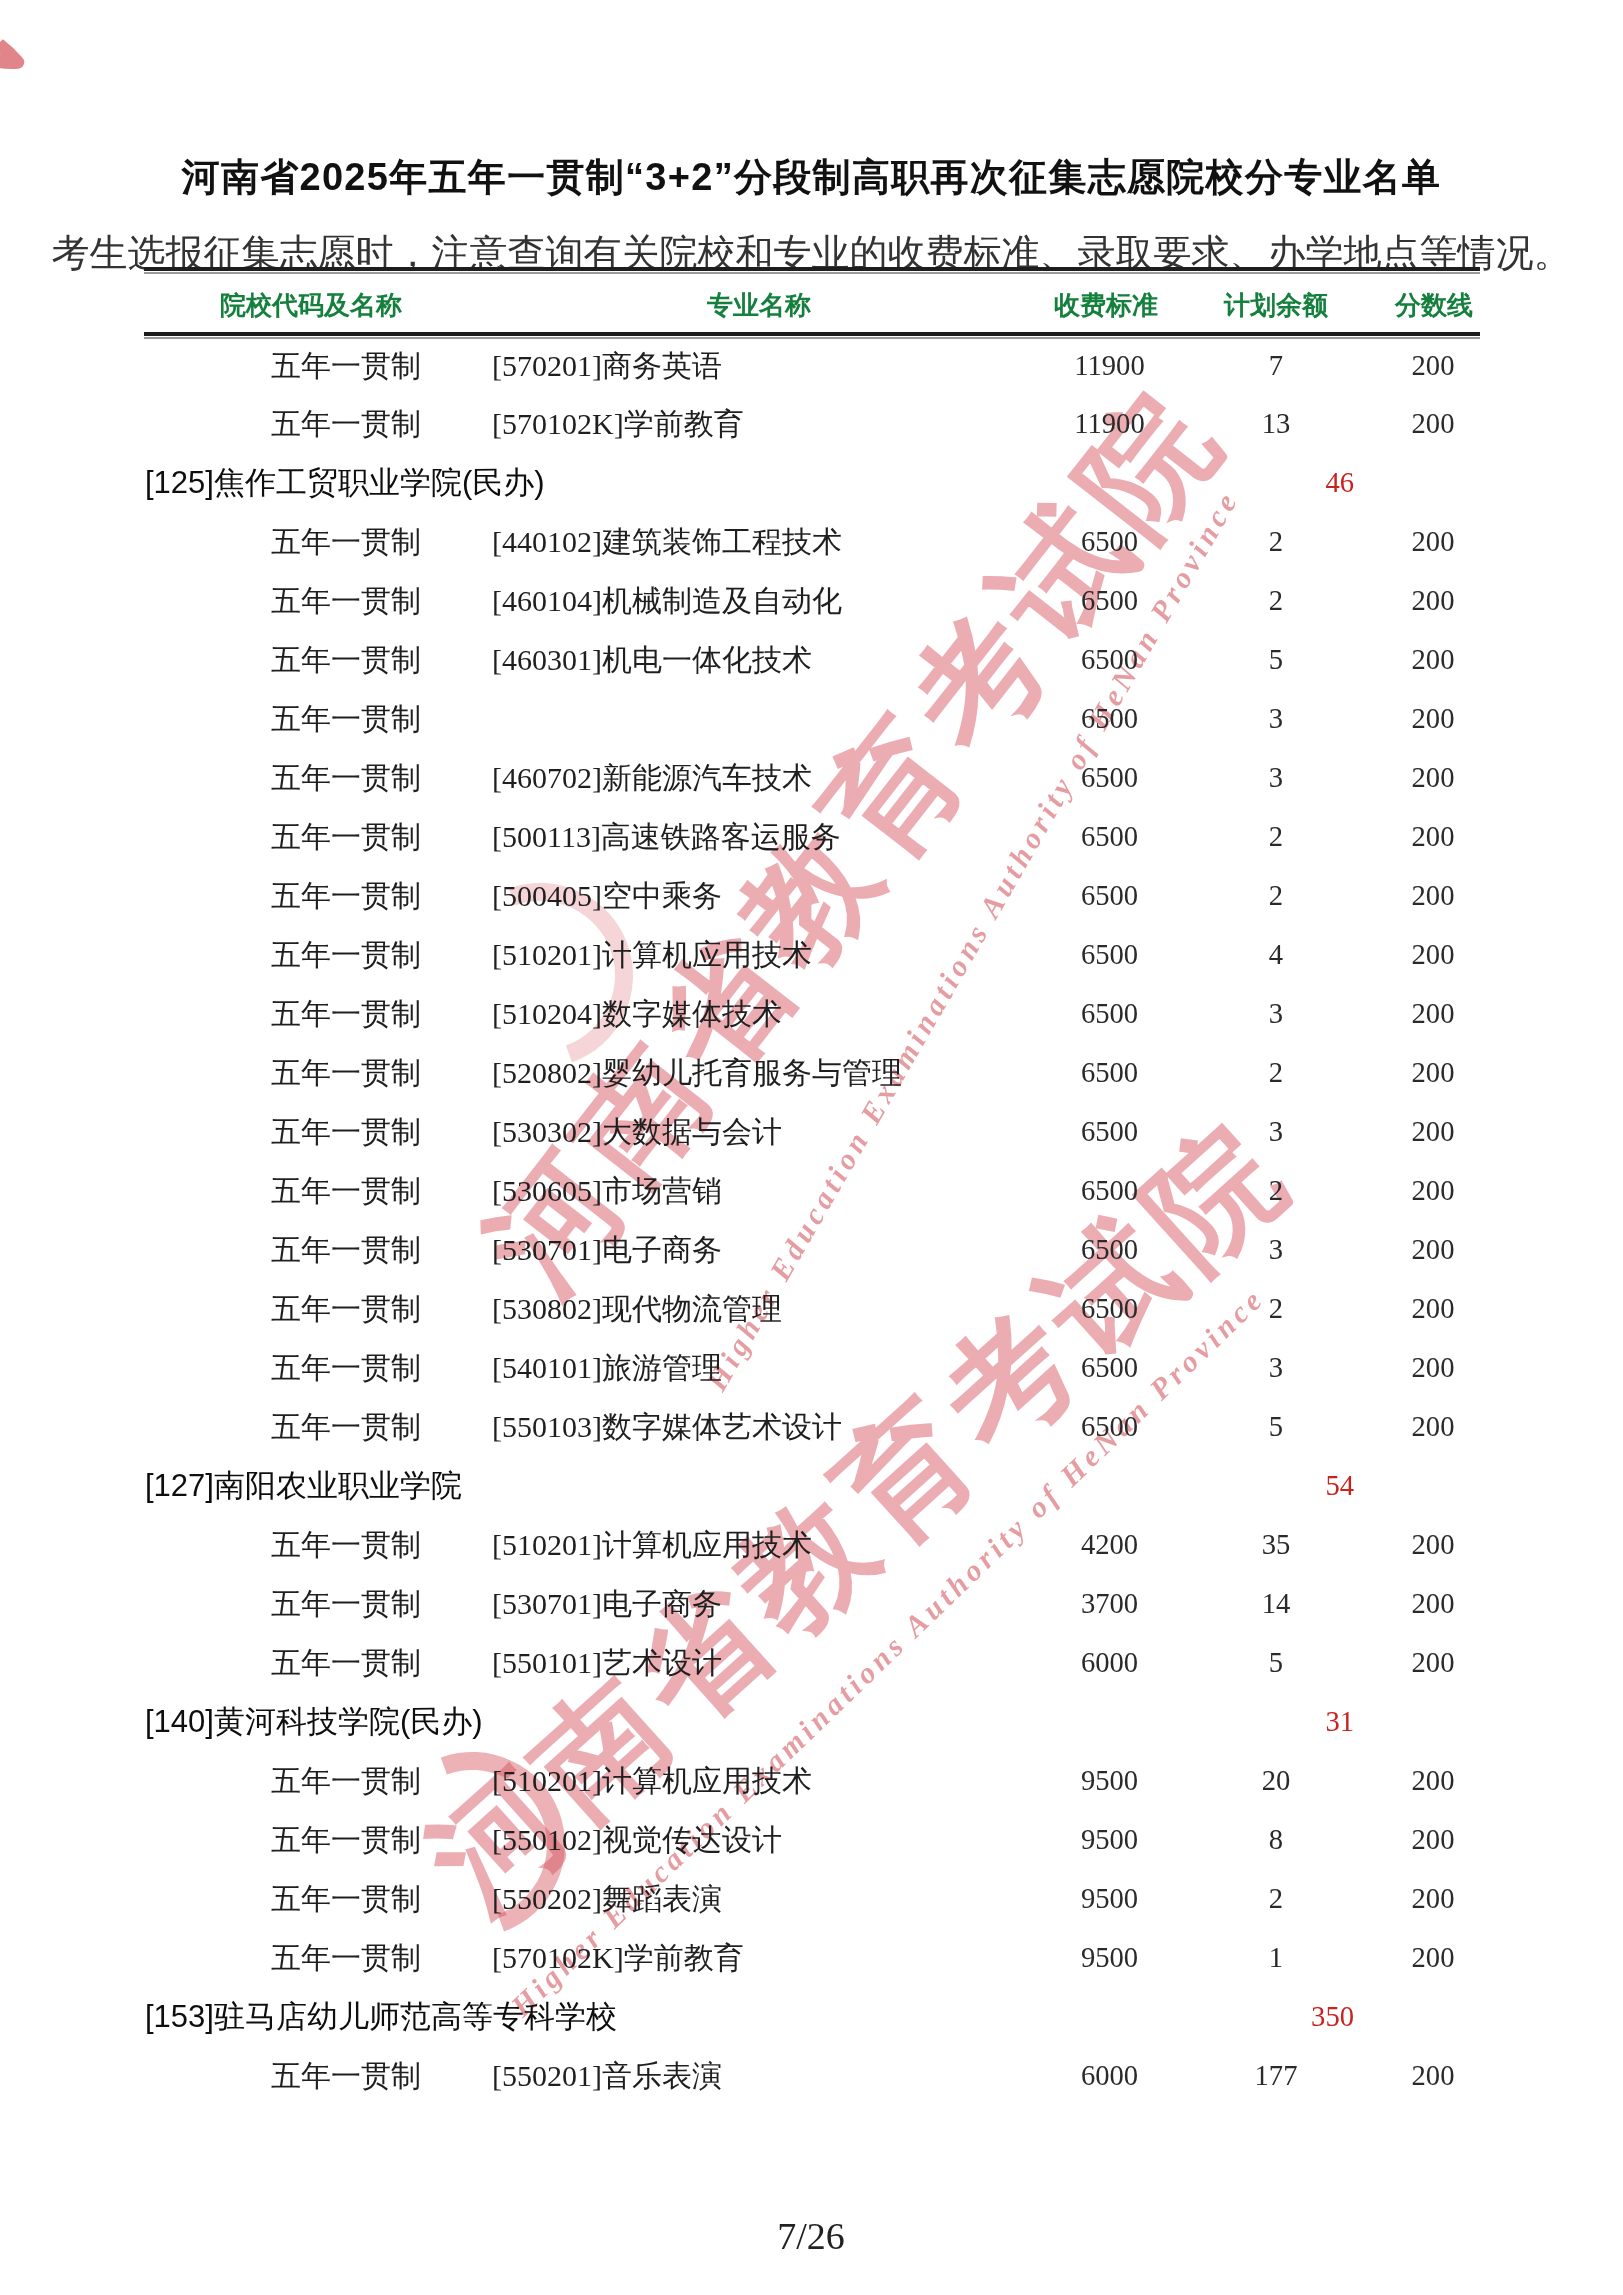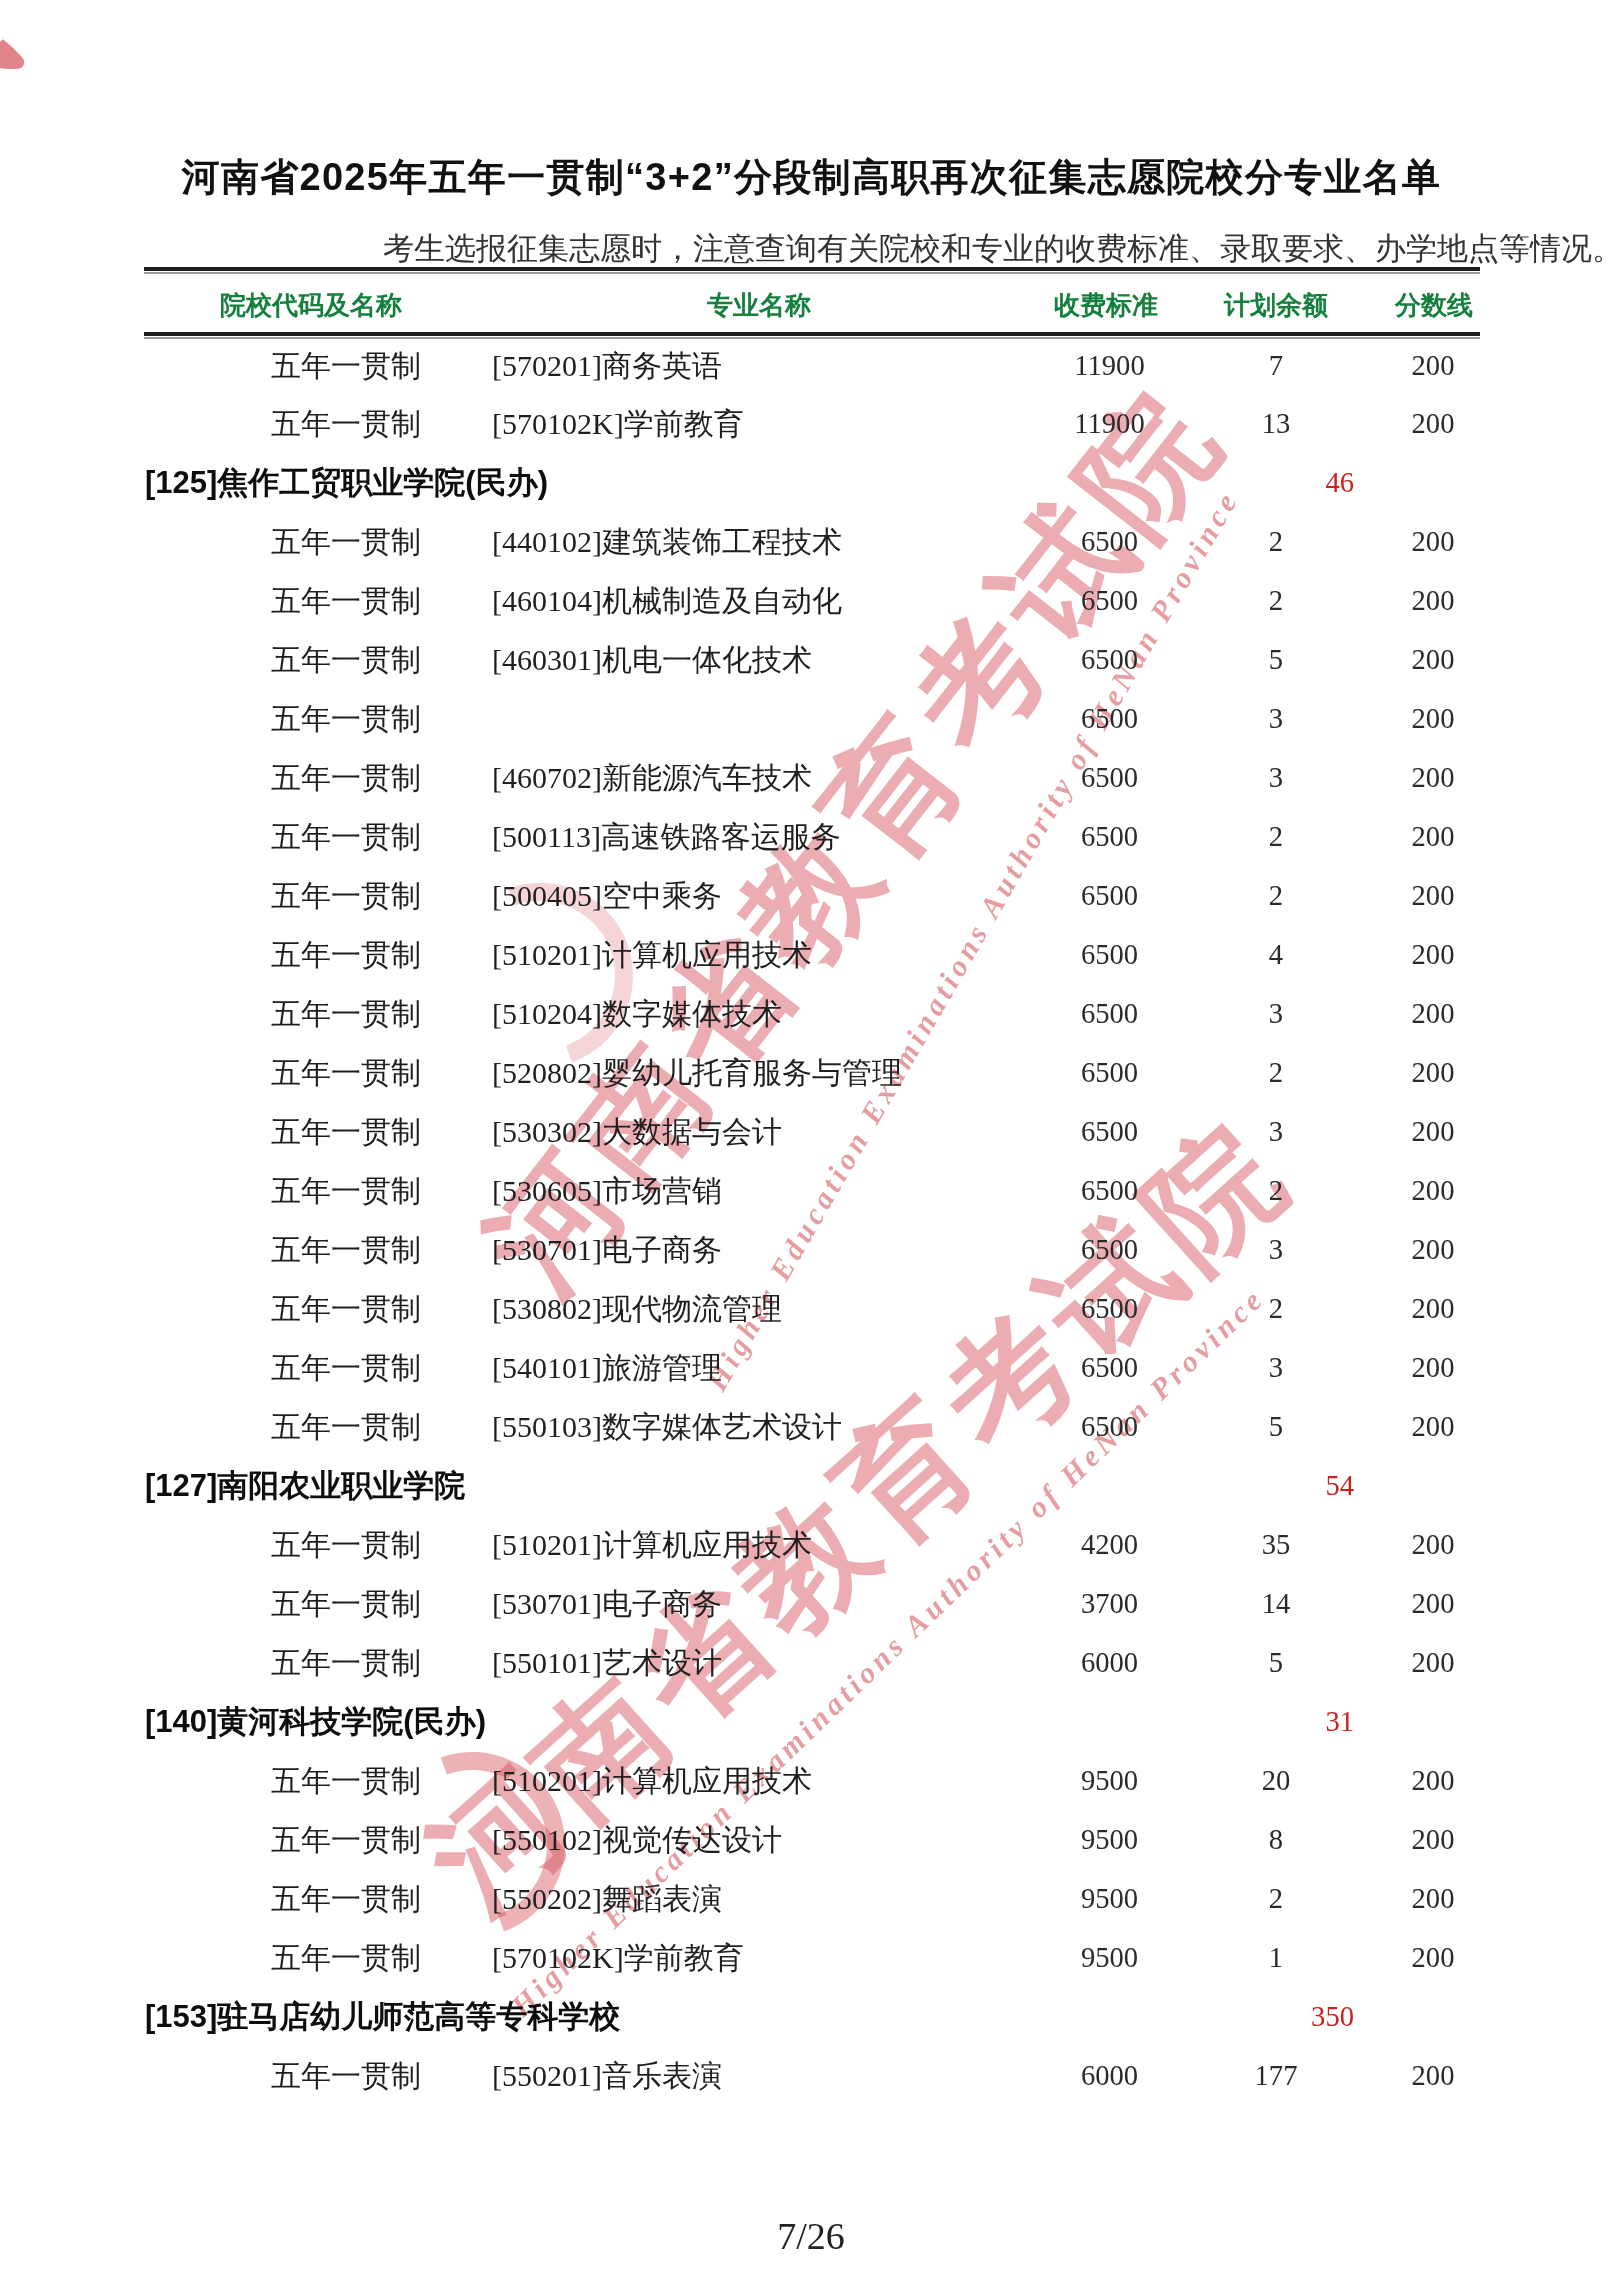--- a/index.html
+++ b/index.html
@@ -60,22 +60,22 @@
     position: absolute; left: 0; right: 0; top: 152px;
     text-align: center;
     font-family: "Liberation Sans", "DejaVu Sans", sans-serif;
     font-weight: bold;
     font-size: 38px;
     letter-spacing: 1.3px;
     color: #111;
   }
   .page-subtitle {
     position: absolute; left: 0; right: 0; top: 228px;
-    text-align: right;
-    font-size: 31px;
+    text-align: center;
+    font-size: 38px;
     color: #333;
   }
   .rule {
     position: absolute; left: 144px; width: 1336px; height: 8.4px;
     background: linear-gradient(to bottom, #1d1d1d 0 54%, #ffffff 54% 62%, #9a9a9a 62% 88%, transparent 88%);
   }
   .rule-top { top: 267px; }
   .rule-mid { top: 332px; }
 
   .col-header {
@@ -98,21 +98,21 @@
   .t-row { position: absolute; left: 0; width: 1623px; height: 59px; }
   .t-row span { position: absolute; line-height: 59px; white-space: nowrap; }
   .c-track { left: 271px; font-size: 30px; }
   .c-major { left: 492px; font-size: 30px; }
   .c-fee    { left: 1012px; width: 195px; text-align: center; font-size: 28.6px; color: #2a2a2a; }
   .c-remain { left: 1198px; width: 156px; text-align: center; font-size: 28.6px; color: #2a2a2a; }
   .c-score  { left: 1355px; width: 156px; text-align: center; font-size: 28.6px; color: #2a2a2a; }
   .c-college {
     left: 145px;
     font-family: "Liberation Sans", "DejaVu Sans", sans-serif;
-    font-weight: bold;
+    font-weight: normal;
     font-size: 31px;
     color: #0e0e0e;
   }
   .c-remain-red {
     left: 1198px; width: 156px; text-align: right;
     font-size: 28.6px;
     color: #c9221f;
   }
 
   .page-footer {

